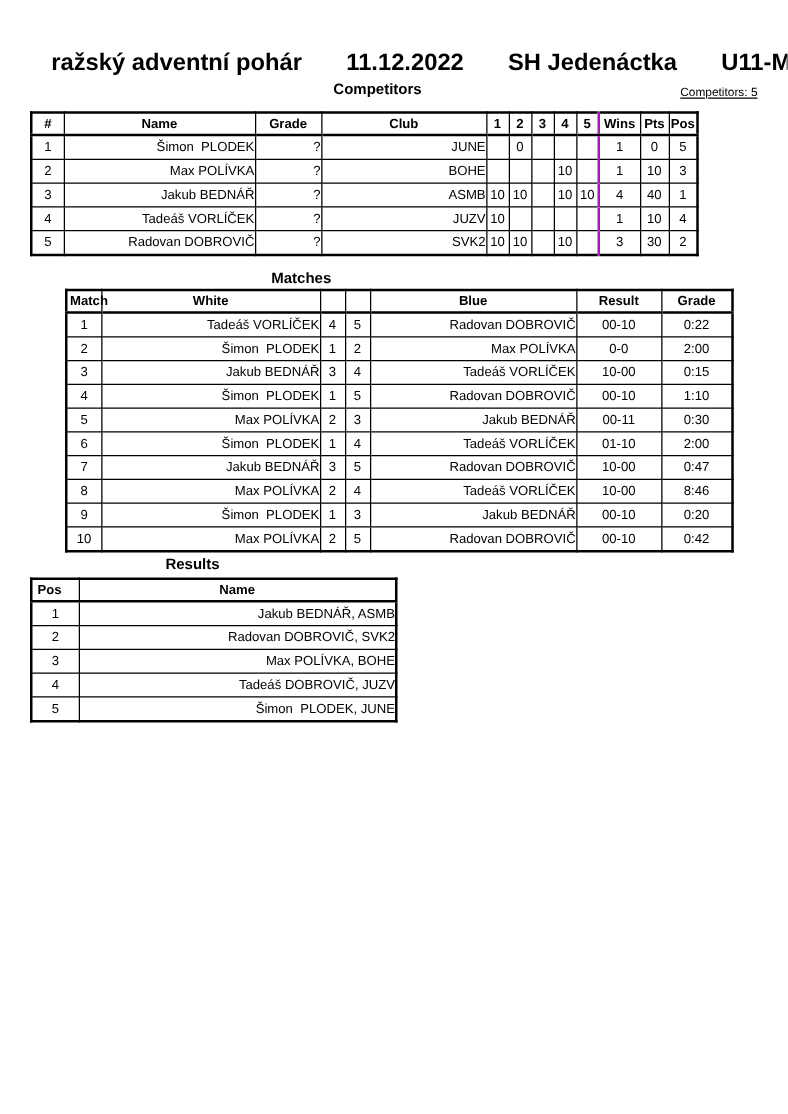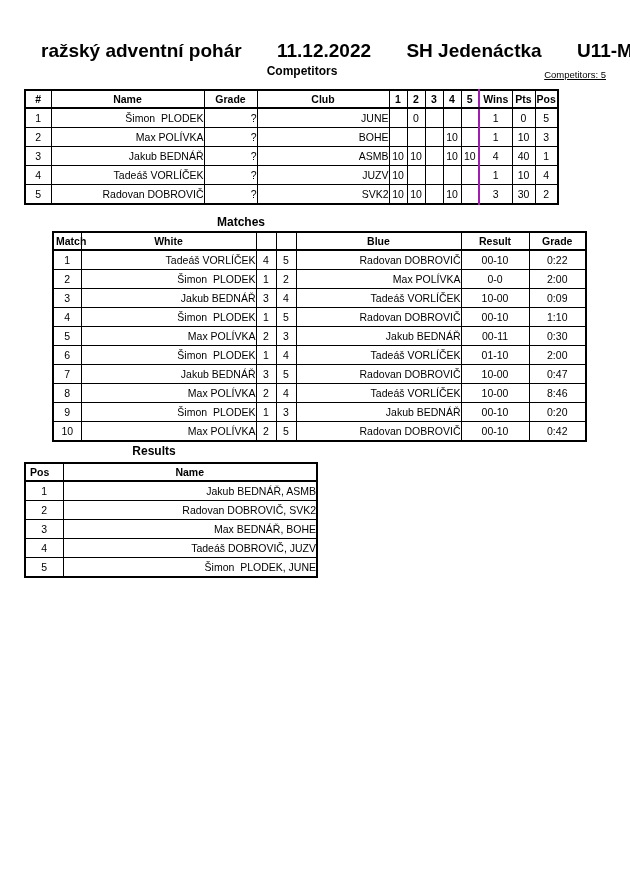--- a/index.html
+++ b/index.html
@@ -201,21 +201,21 @@
       <td>0-0</td>
       <td>2:00</td>
     </tr>
     <tr>
       <td>3</td>
       <td class="left">Jakub BEDNÁŘ</td>
       <td>3</td>
       <td>4</td>
       <td class="left">Tadeáš VORLÍČEK</td>
       <td>10-00</td>
-      <td>0:09</td>
+      <td>0:15</td>
     </tr>
     <tr>
       <td>4</td>
       <td class="left">Šimon  PLODEK</td>
       <td>1</td>
       <td>5</td>
       <td class="left">Radovan DOBROVIČ</td>
       <td>00-10</td>
       <td>1:10</td>
     </tr>
@@ -293,21 +293,21 @@
     <tr>
       <td>1</td>
       <td class="left">Jakub BEDNÁŘ, ASMB</td>
     </tr>
     <tr>
       <td>2</td>
       <td class="left">Radovan DOBROVIČ, SVK2</td>
     </tr>
     <tr>
       <td>3</td>
-      <td class="left">Max BEDNÁŘ, BOHE</td>
+      <td class="left">Max POLÍVKA, BOHE</td>
     </tr>
     <tr>
       <td>4</td>
       <td class="left">Tadeáš DOBROVIČ, JUZV</td>
     </tr>
     <tr>
       <td>5</td>
       <td class="left">Šimon  PLODEK, JUNE</td>
     </tr>
   </tbody>

